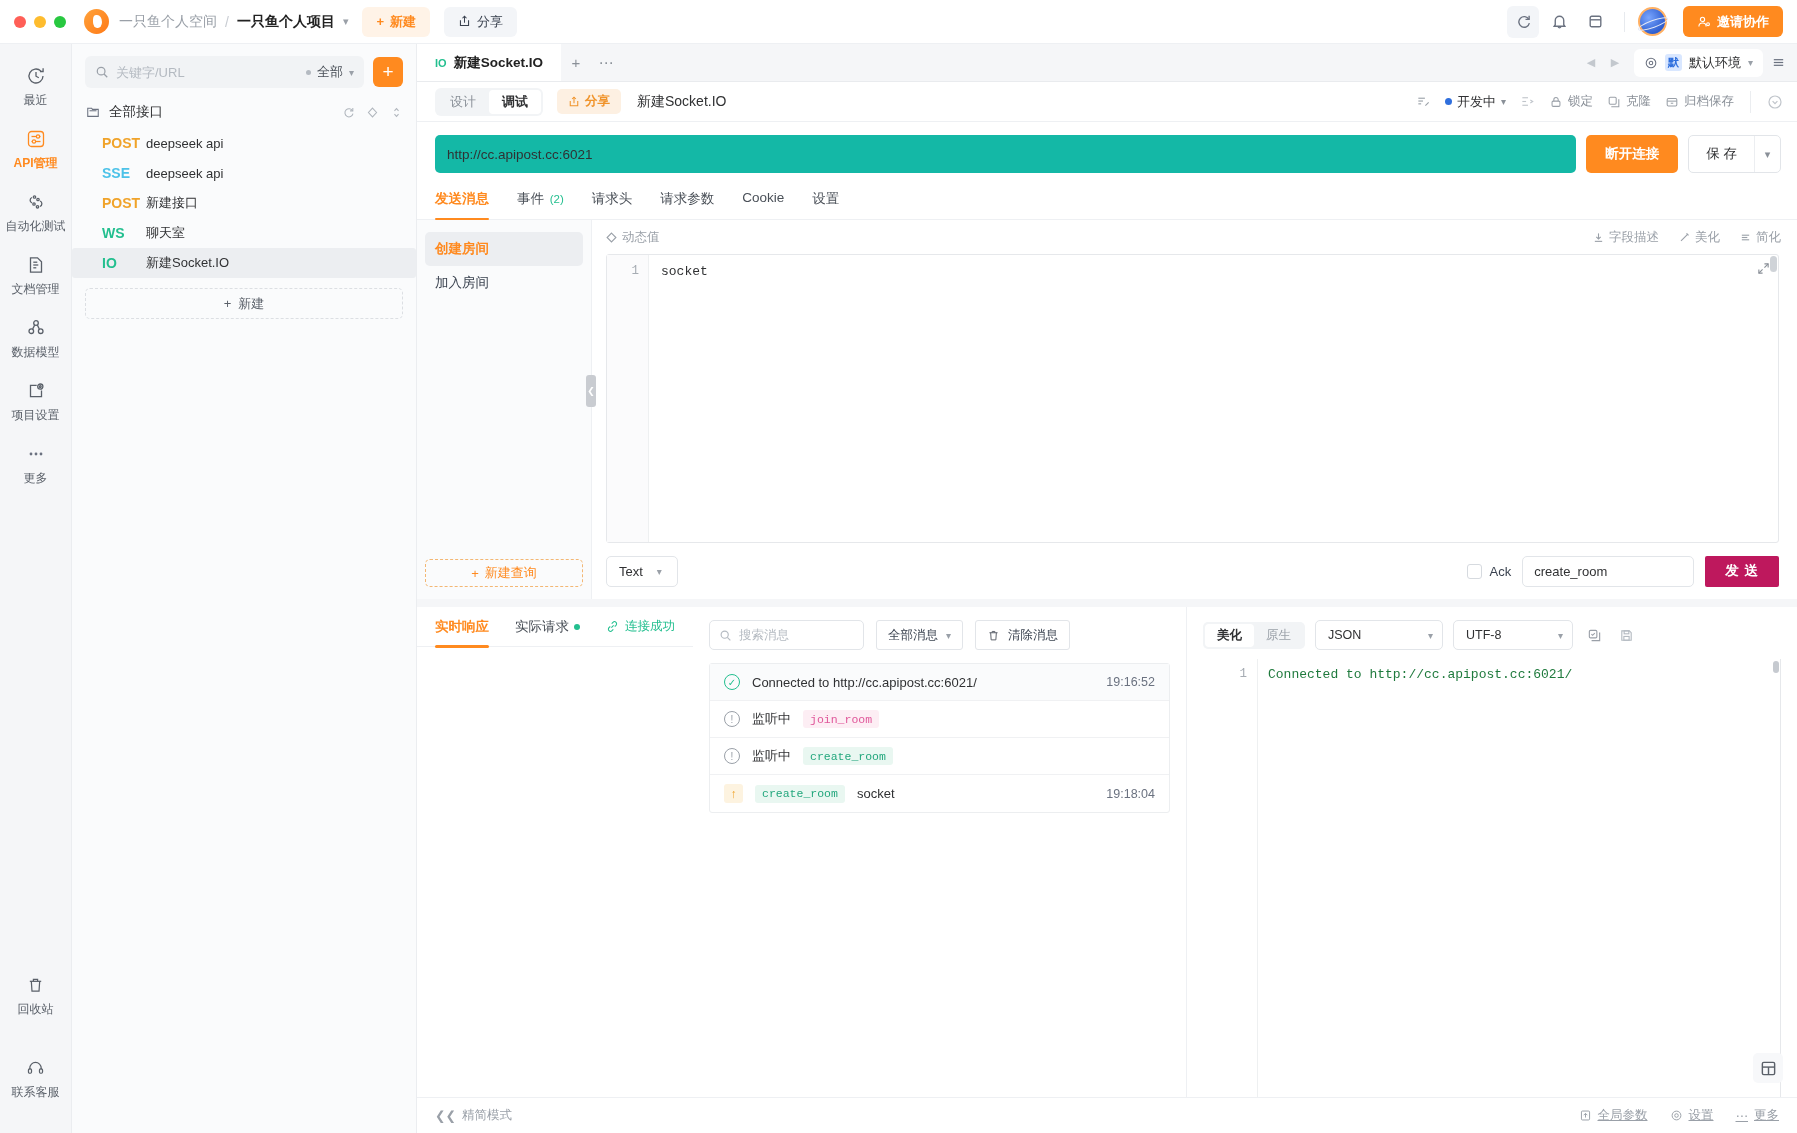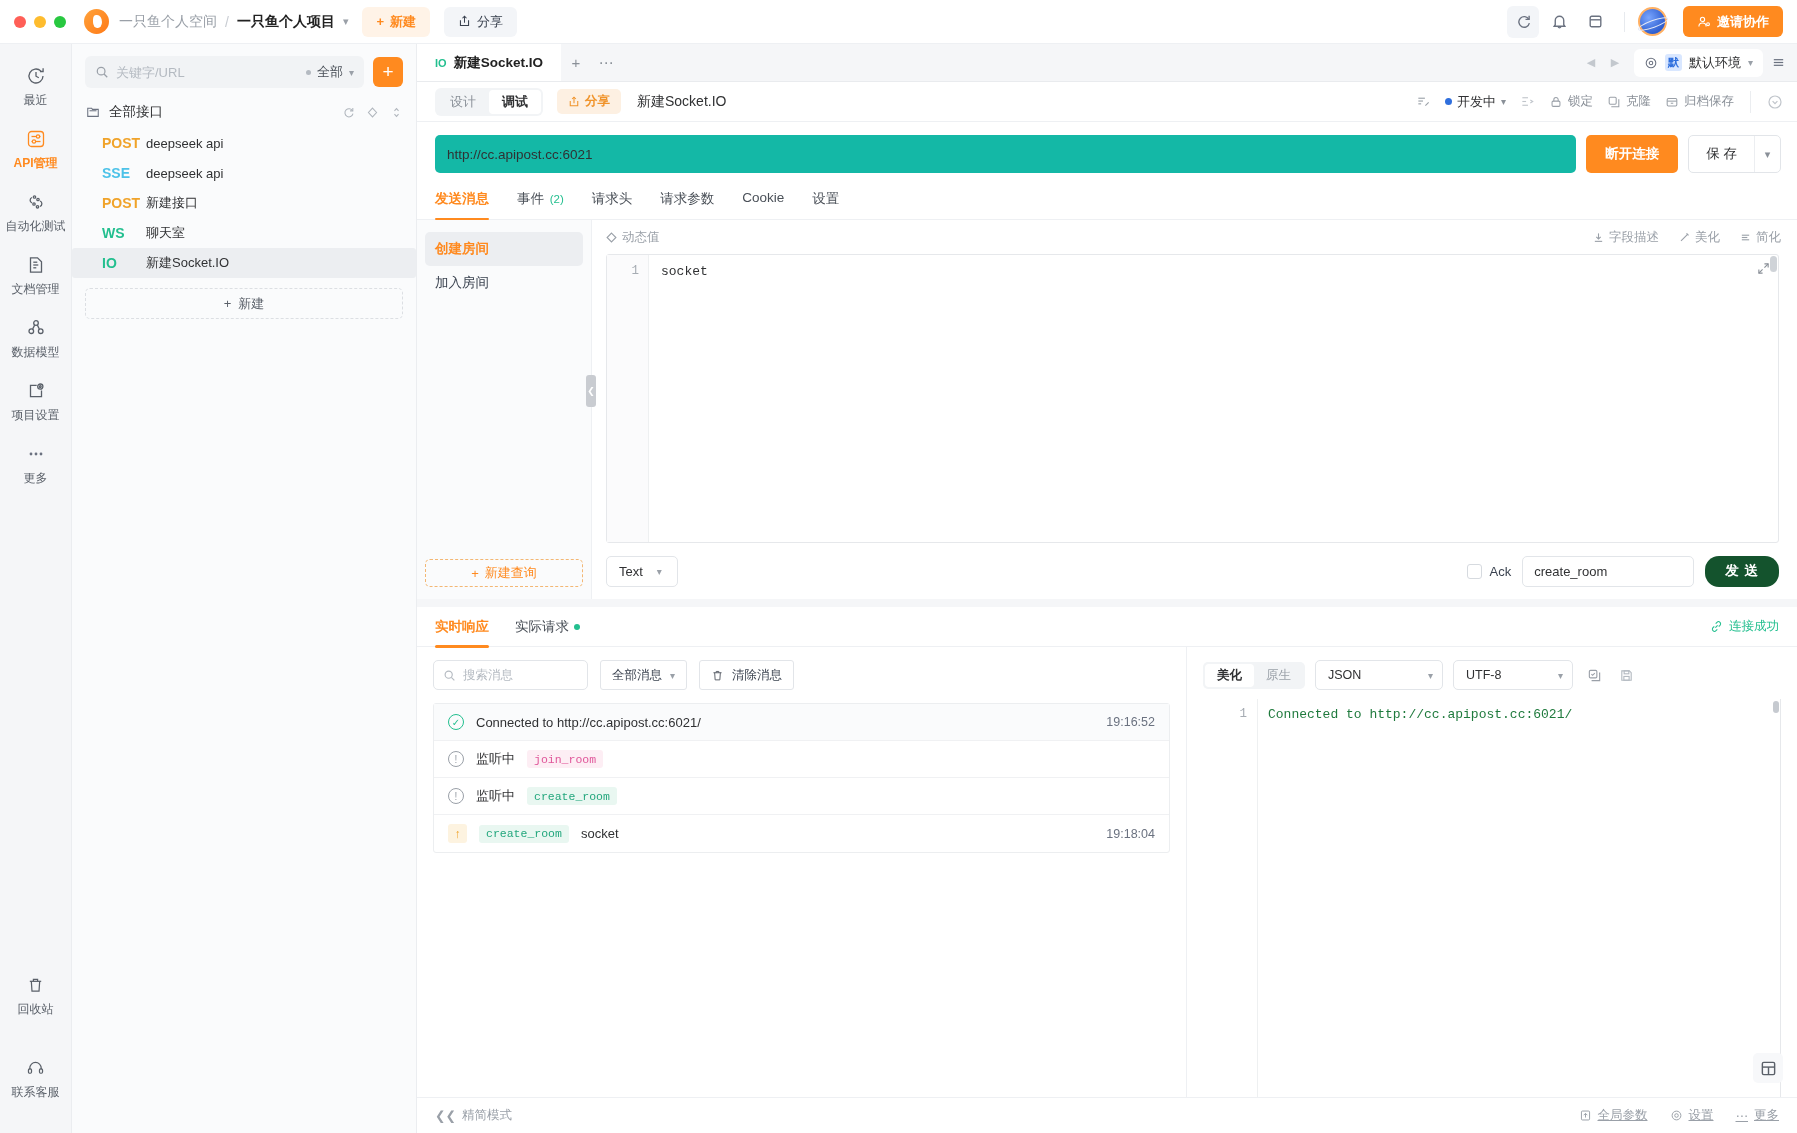--- a/index.html
+++ b/index.html
@@ -237,26 +237,26 @@
     gap:14px; padding: 0 9px 0 12px; font-size:13px; color:#303133; cursor:pointer; min-width:72px;
   }
   .sb-right { margin-left:auto; display:flex; align-items:center; gap:11px; }
   .ackbox { display:flex; align-items:center; gap:8px; font-size:13px; color:#3b4350; cursor:pointer; }
   .cbox { width:15px; height:15px; border:1px solid #d6dadf; border-radius:3px; background:#fff; }
   .eventinput {
     width: 172px; height:31px; border:1px solid #e2e5e9; border-radius:5px; padding: 0 11px;
     font-size:13px; color:#303133; display:flex; align-items:center;
   }
   .sendbtn {
-    background:#14532d; color:#fff; font-size:13.5px; font-weight:600; height:31px;
-    padding: 0 20px; border-radius:14px; display:flex; align-items:center; cursor:pointer; letter-spacing:1px;
-  }
-
-  
-  .respwrap { flex:1; display:flex; flex-direction:column; min-height:0; }
+    background:#be185d; color:#fff; font-size:13.5px; font-weight:600; height:31px;
+    padding: 0 20px; border-radius:2px; display:flex; align-items:center; cursor:pointer; letter-spacing:1px;
+  }
+
+  
+  .respwrap { flex:1; display:flex; flex-direction:row; min-height:0; }
   .resptabs { display:flex; align-items:center; gap: 26px; padding: 0 18px; border-bottom:1px solid #eef0f3; height:40px;}
   .resptab { font-size:13.5px; color:#4a5058; cursor:pointer; position:relative; height:40px; display:flex; align-items:center;}
   .resptab.on { color:#ff8a1f; font-weight:700; }
   .resptab.on::after{ content:""; position:absolute; left:0; right:0; bottom:-1px; height:2.5px; background:#ff8a1f; border-radius:2px;}
   .greendot { width:6px; height:6px; border-radius:50%; background:#23bf8f; margin-left:5px; }
   .connok { margin-left:auto; display:flex; align-items:center; gap:6px; color:#23bf8f; font-size:12.5px; }
   .respbody { flex:1; display:flex; min-height:0; }
   .respleft { flex:1; display:flex; flex-direction:column; border-right:1px solid #eef0f3; min-width:0; }
   .msgtools { display:flex; align-items:center; gap:12px; padding: 13px 16px 9px 16px; }
   .msgsearch {

